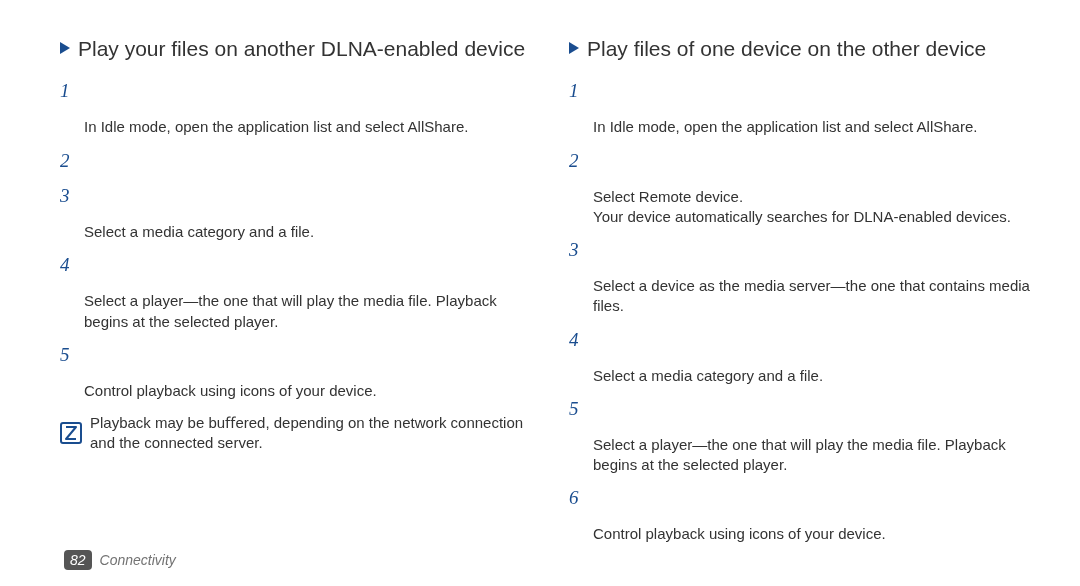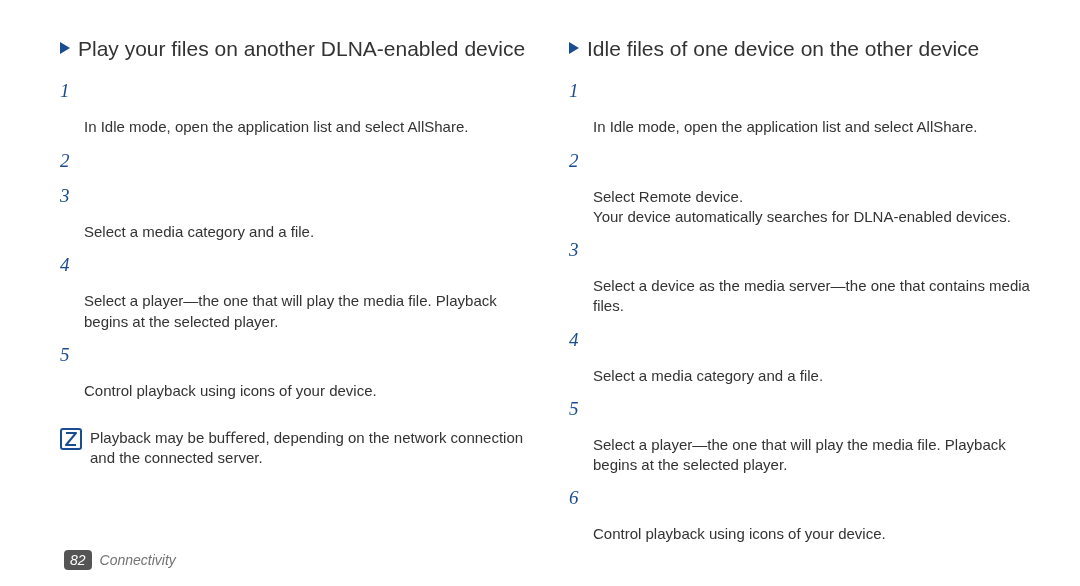--- a/index.html
+++ b/index.html
@@ -55,22 +55,22 @@
       font-family: Georgia, serif;
     }
     .step-text {
       font-size: 15px;
       color: #333;
       padding-top: 2px;
       margin-top: 37px;
     }
     .note {
       display: flex;
-      align-items: flex-start;
-      margin-top: 25px;
+      align-items: center;
+      margin-top: 10px;
       line-height: 1.35;
     }
     .note-icon {
       width: 22px;
       height: 22px;
       border: 2px solid #1a4d8f;
       border-radius: 3px;
       display: flex;
       align-items: center;
       justify-content: center;
@@ -142,21 +142,21 @@
           <path d="M2 1 L12 1 L2 13 L12 13" stroke="#1a4d8f" stroke-width="2" fill="none" stroke-linejoin="round"></path>
         </svg>
       </div>
       <div class="note-text">Playback may be buﬀered, depending on the network connection and the connected server.</div>
     </div>
   </div>
 
   <div class="column">
     <div class="heading">
       <span class="heading-arrow"></span>
-      <span>Idle ﬁles of one device on the other device</span>
+      <span>Play ﬁles of one device on the other device</span>
     </div>
 
     <div class="step">
       <div class="step-num">1</div>
       <div class="step-text">In Idle mode, open the application list and select AllShare.</div>
     </div>
     <div class="step">
       <div class="step-num">2</div>
       <div class="step-text" style="white-space: pre-line;">Select Remote device.
 Your device automatically searches for DLNA-enabled devices.</div>

